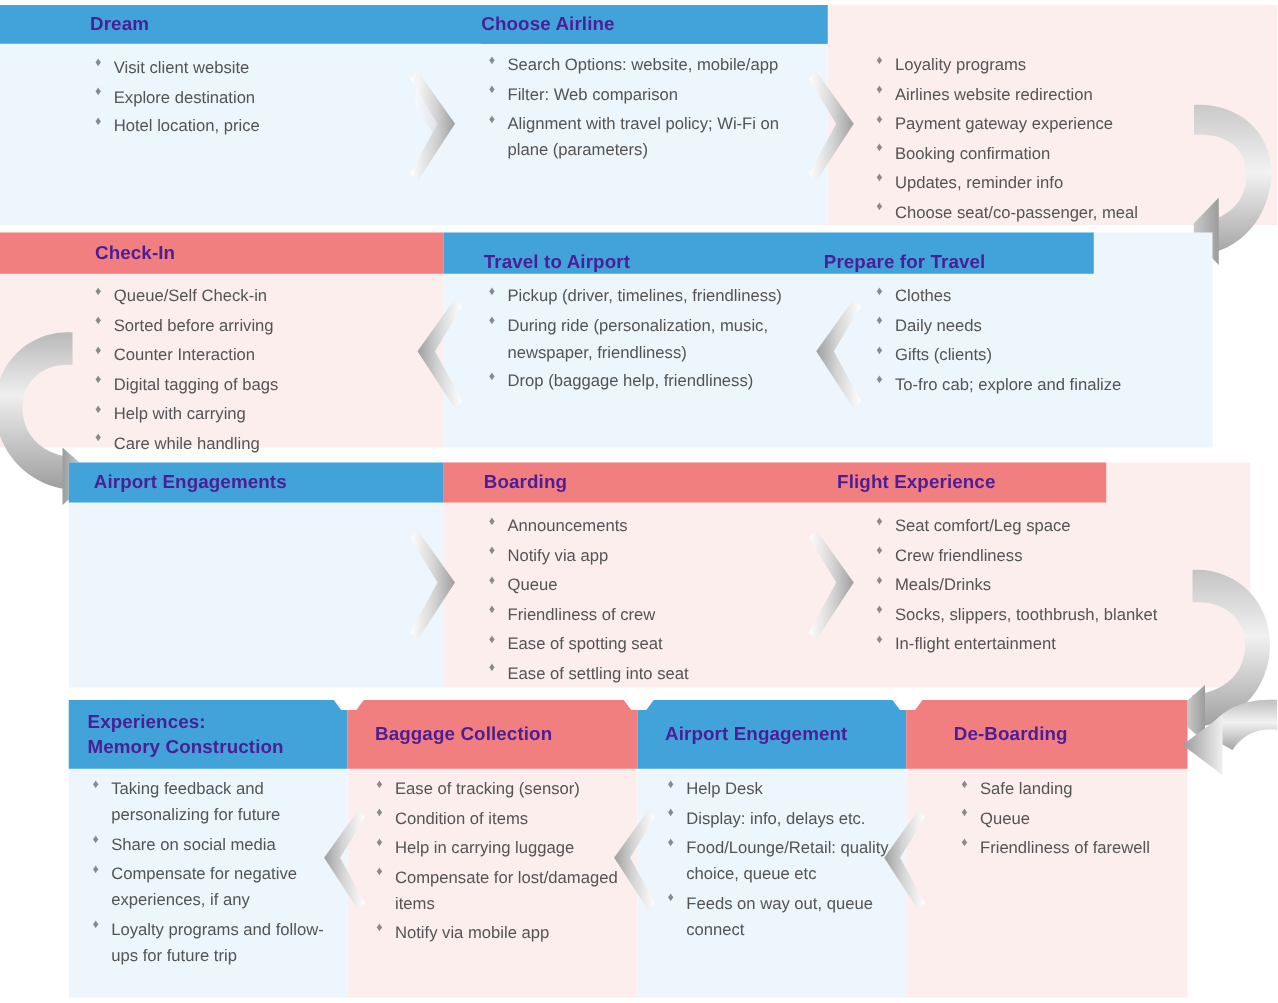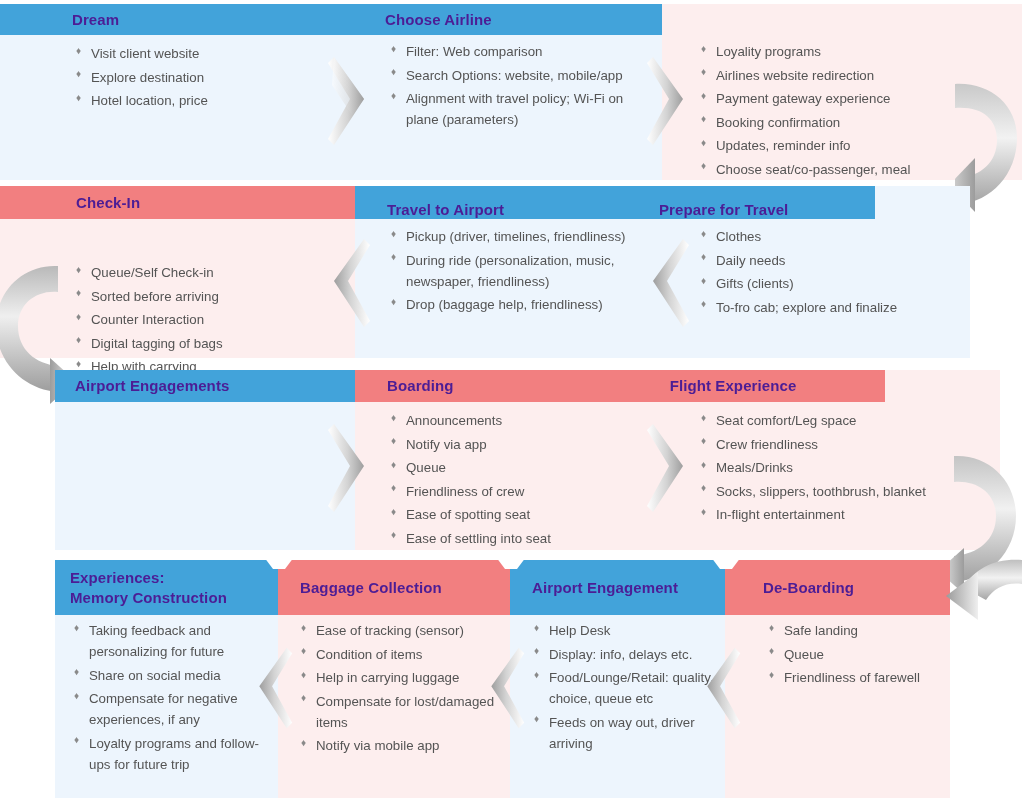--- a/index.html
+++ b/index.html
@@ -72,22 +72,22 @@
   <div class="hdr" style="left:385px;top:4px;width:277px;height:31px;background:#42a3da;">
     <span class="ttl">Choose Airline</span>
   </div>
 
   <div class="list" style="left:75px;top:43px;width:250px;">
     <div class="li">Visit client website</div>
     <div class="li">Explore destination</div>
     <div class="li">Hotel location, price</div>
   </div>
   <div class="list" style="left:390px;top:41px;width:245px;">
+    <div class="li">Search Options: website, mobile/app</div>
     <div class="li">Filter: Web comparison</div>
-    <div class="li">Search Options: website, mobile/app</div>
     <div class="li">Alignment with travel policy; Wi-Fi on plane (parameters)</div>
   </div>
   <div class="list" style="left:700px;top:41px;width:300px;">
     <div class="li">Loyality programs</div>
     <div class="li">Airlines website redirection</div>
     <div class="li">Payment gateway experience</div>
     <div class="li">Booking confirmation</div>
     <div class="li">Updates, reminder info</div>
     <div class="li">Choose seat/co-passenger, meal</div>
   </div>
@@ -140,21 +140,21 @@
   <div class="body blue" style="left:355px;top:186px;width:615px;height:172px;"></div>
 
   <div class="hdr pink" style="left:0;top:186px;width:355px;height:33px;">
     <span class="ttl" style="margin-left:76px;">Check-In</span>
   </div>
   <div class="hdr blue" style="left:355px;top:186px;width:520px;height:33px;align-items:flex-end;">
     <span class="ttl" style="margin-left:32px;">Travel to Airport</span>
     <span class="ttl" style="margin-left:155px;">Prepare for Travel</span>
   </div>
 
-  <div class="list" style="left:75px;top:226px;width:255px;margin-top:36px;">
+  <div class="list" style="left:75px;top:226px;width:255px;">
     <div class="li">Queue/Self Check-in</div>
     <div class="li">Sorted before arriving</div>
     <div class="li">Counter Interaction</div>
     <div class="li">Digital tagging of bags</div>
     <div class="li">Help with carrying</div>
     <div class="li">Care while handling</div>
   </div>
   <div class="list" style="left:390px;top:226px;width:245px;">
     <div class="li">Pickup (driver, timelines, friendliness)</div>
     <div class="li">During ride (personalization, music, newspaper, friendliness)</div>
@@ -325,21 +325,21 @@
     <div class="li">Ease of tracking (sensor)</div>
     <div class="li">Condition of items</div>
     <div class="li">Help in carrying luggage</div>
     <div class="li">Compensate for lost/damaged items</div>
     <div class="li">Notify via mobile app</div>
   </div>
   <div class="list" style="left:533px;top:620px;width:190px;">
     <div class="li">Help Desk</div>
     <div class="li">Display: info, delays etc.</div>
     <div class="li">Food/Lounge/Retail: quality, choice, queue etc</div>
-    <div class="li">Feeds on way out, driver arriving</div>
+    <div class="li">Feeds on way out, queue connect</div>
   </div>
   <div class="list" style="left:768px;top:620px;width:200px;">
     <div class="li">Safe landing</div>
     <div class="li">Queue</div>
     <div class="li">Friendliness of farewell</div>
   </div>
 
   <div class="chev" style="left:252px;top:645px;">
     <svg width="42" height="86" viewBox="0 0 46 92">
       <defs>

